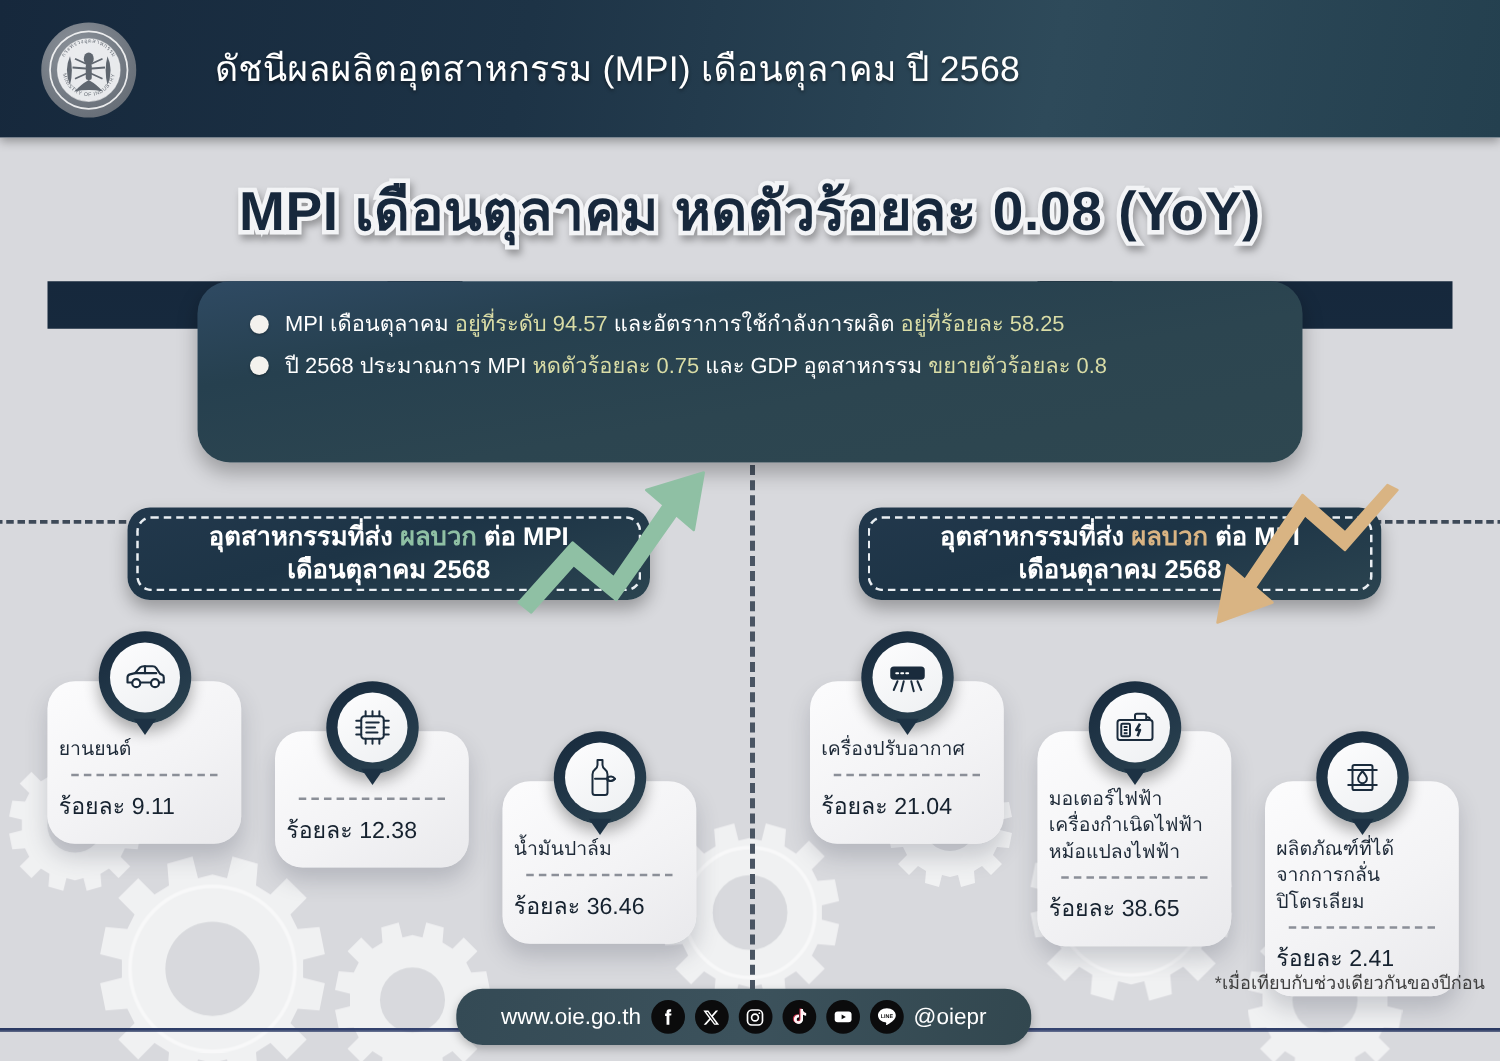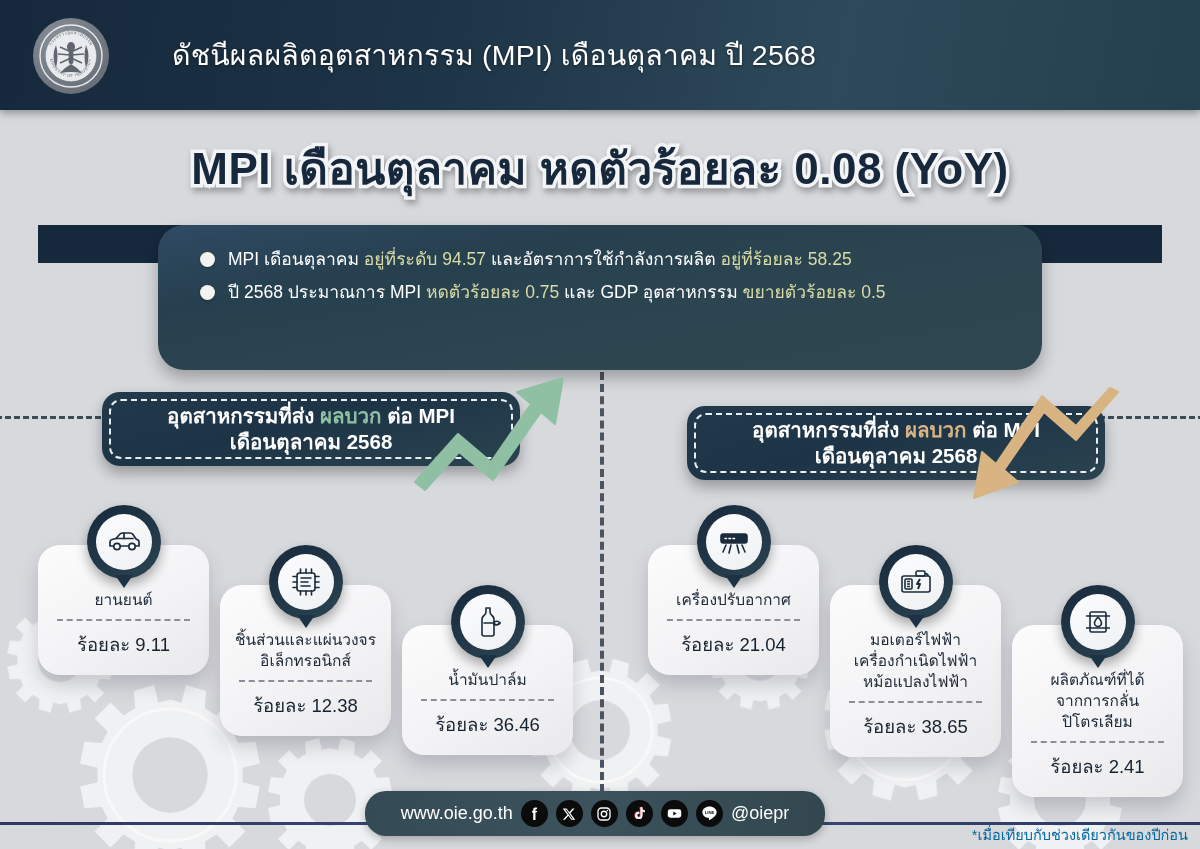--- a/index.html
+++ b/index.html
@@ -89,34 +89,33 @@
     box-shadow:0 7px 14px rgba(0,0,0,.30);
     display:flex; align-items:center; justify-content:center; flex-direction:column;
   }
   .section-badge::after {
     content:""; position:absolute; inset:7px; border:2px dashed #e9eef2; border-radius:12px;
     pointer-events:none;
   }
   .section-badge .line { color:#ffffff; font-size:20.5px; line-height:26px; font-weight:bold; position:relative; z-index:2; }
   .pos-word { color:#8fc0a4; }
   .neg-word { color:#d9b483; }
-  #badge-positive { left:102px; top:392px; }
+  #badge-positive { left:102px; top:406px; }
   #badge-negative { left:687px; top:406px; }
 
   .trend-arrow { position:absolute; z-index:7; pointer-events:none; }
   #arrow-up { left:413px; top:372px; }
   #arrow-down { left:968px; top:382px; }
 
   
   .card {
-    position:absolute; z-index:5; width:171px; border-radius:22px;
+    position:absolute; z-index:5; width:155px; border-radius:22px;
     background:linear-gradient(150deg,#fcfcfd 0%,#f3f3f5 55%,#e9e9ec 100%);
     box-shadow:0 10px 18px rgba(60,65,80,.22);
     padding:44px 9px 16px;
-    text-align:center;
   }
   .card-label { font-size:15.5px; color:#1e2a38; line-height:21px; min-height:21px; }
   .card-divider { margin:9px 10px 9px; border-top:2px dashed #8b8f98; }
   .card-value { font-size:18.5px; color:#16222f; }
 
   .card-icon {
     position:absolute; top:-40px; left:50%; transform:translateX(-50%);
     width:74px; height:74px; border-radius:50%;
     background:linear-gradient(150deg,#17293c 0%,#23394a 60%,#2c4450 100%);
     box-shadow:0 6px 12px rgba(0,0,0,.33);
@@ -148,22 +147,22 @@
   #footer-pill {
     position:absolute; left:365px; top:791px; width:460px; height:45px; border-radius:21px;
     background:linear-gradient(100deg,#344a55 0%,#3c525c 50%,#32474f 100%);
     display:flex; align-items:center; justify-content:center; gap:8px; z-index:6;
     box-shadow:0 3px 8px rgba(0,0,0,.25);
   }
   #footer-url, #footer-handle { color:#fff; font-size:18px; }
   .social { width:27px; height:27px; border-radius:50%; background:#0b0b0c;
     display:flex; align-items:center; justify-content:center; }
   #footnote {
-    position:absolute; right:12px; top:823px; z-index:6;
-    font-size:14.5px; color:#0369a1;
+    position:absolute; right:12px; top:774px; z-index:6;
+    font-size:14.5px; color:#404040;
   }
 </style>
 </head>
 <body>
 
 <svg id="bg-texture" viewBox="0 0 1200 849">
   <defs>
     <g id="gear-shape">
       <path d="M0,-52 L8,-50 L11,-62 L25,-58 L24,-46 L32,-41 L41,-50 L52,-39 L43,-30 L47,-22 L59,-23 L62,-8 L50,-5 L50,5 L62,8 L59,23 L47,22 L43,30 L52,39 L41,50 L32,41 L24,46 L25,58 L11,62 L8,50 L0,52 L-8,50 L-11,62 L-25,58 L-24,46 L-32,41 L-41,50 L-52,39 L-43,30 L-47,22 L-59,23 L-62,8 L-50,5 L-50,-5 L-62,-8 L-59,-23 L-47,-22 L-43,-30 L-52,-39 L-41,-50 L-32,-41 L-24,-46 L-25,-58 L-11,-62 L-8,-50 Z"></path>
       <circle cx="0" cy="0" r="26" fill="#d8d9dd"></circle>
@@ -221,21 +220,21 @@
   <div class="ribbon-notch left"></div>
   <div class="ribbon-notch right"></div>
   <div id="ribbon-body">
     <div id="bullets">
       <div class="bullet">
         <span class="bullet-dot"></span>
         <span class="bullet-text"><span>MPI เดือนตุลาคม </span><span class="hl">อยู่ที่ระดับ 94.57</span><span> และอัตราการใช้กำลังการผลิต </span><span class="hl">อยู่ที่ร้อยละ 58.25</span></span>
       </div>
       <div class="bullet">
         <span class="bullet-dot"></span>
-        <span class="bullet-text"><span>ปี 2568 ประมาณการ MPI </span><span class="hl">หดตัวร้อยละ 0.75</span><span>  และ GDP อุตสาหกรรม </span><span class="hl">ขยายตัวร้อยละ 0.5</span></span>
+        <span class="bullet-text"><span>ปี 2568 ประมาณการ MPI </span><span class="hl">หดตัวร้อยละ 0.75</span><span>  และ GDP อุตสาหกรรม </span><span class="hl">ขยายตัวร้อยละ 0.8</span></span>
       </div>
     </div>
   </div>
 </div>
 
 <div id="hline-left"></div>
 <div id="hline-right"></div>
 <div id="vline"></div>
 
 <svg class="trend-arrow" id="arrow-up" width="175" height="120" viewBox="0 0 175 120">
@@ -274,21 +273,20 @@
 <div class="card" id="card-1">
   <div class="card-icon">
       <div class="disc">
     <svg width="36" height="36" viewBox="0 0 36 36" fill="none" stroke="#1a2b3c" stroke-width="1.6" stroke-linecap="round">
       <rect x="9" y="9" width="18" height="18" rx="2.5"></rect>
       <path d="M13 14 h10 M13 18 h7 M13 22 h9"></path>
       <path d="M12.5 9 V5 M18 9 V5 M23.5 9 V5 M12.5 27 V31 M18 27 V31 M23.5 27 V31 M9 12.5 H5 M9 18 H5 M9 23.5 H5 M27 12.5 H31 M27 18 H31 M27 23.5 H31"></path>
     </svg>
       </div>
     </div>
-  <div class="card-label">ชิ้นส่วนและแผ่นวงจร<br>อิเล็กทรอนิกส์</div>
   <div class="card-divider"></div>
   <div class="card-value">ร้อยละ 12.38</div>
 </div>
 
 <div class="card" id="card-2">
   <div class="card-icon">
       <div class="disc">
     <svg width="36" height="36" viewBox="0 0 36 36" fill="none" stroke="#1a2b3c" stroke-width="1.6" stroke-linecap="round" stroke-linejoin="round">
       <path d="M16 4 h4 v4 q0 2 2 3.5 2 1.5 2 4 V30 q0 2 -2 2 h-8 q-2 0 -2 -2 V15.5 q0 -2.5 2 -4 2 -1.5 2 -3.5 Z"></path>
       <path d="M14 19 h10"></path>

